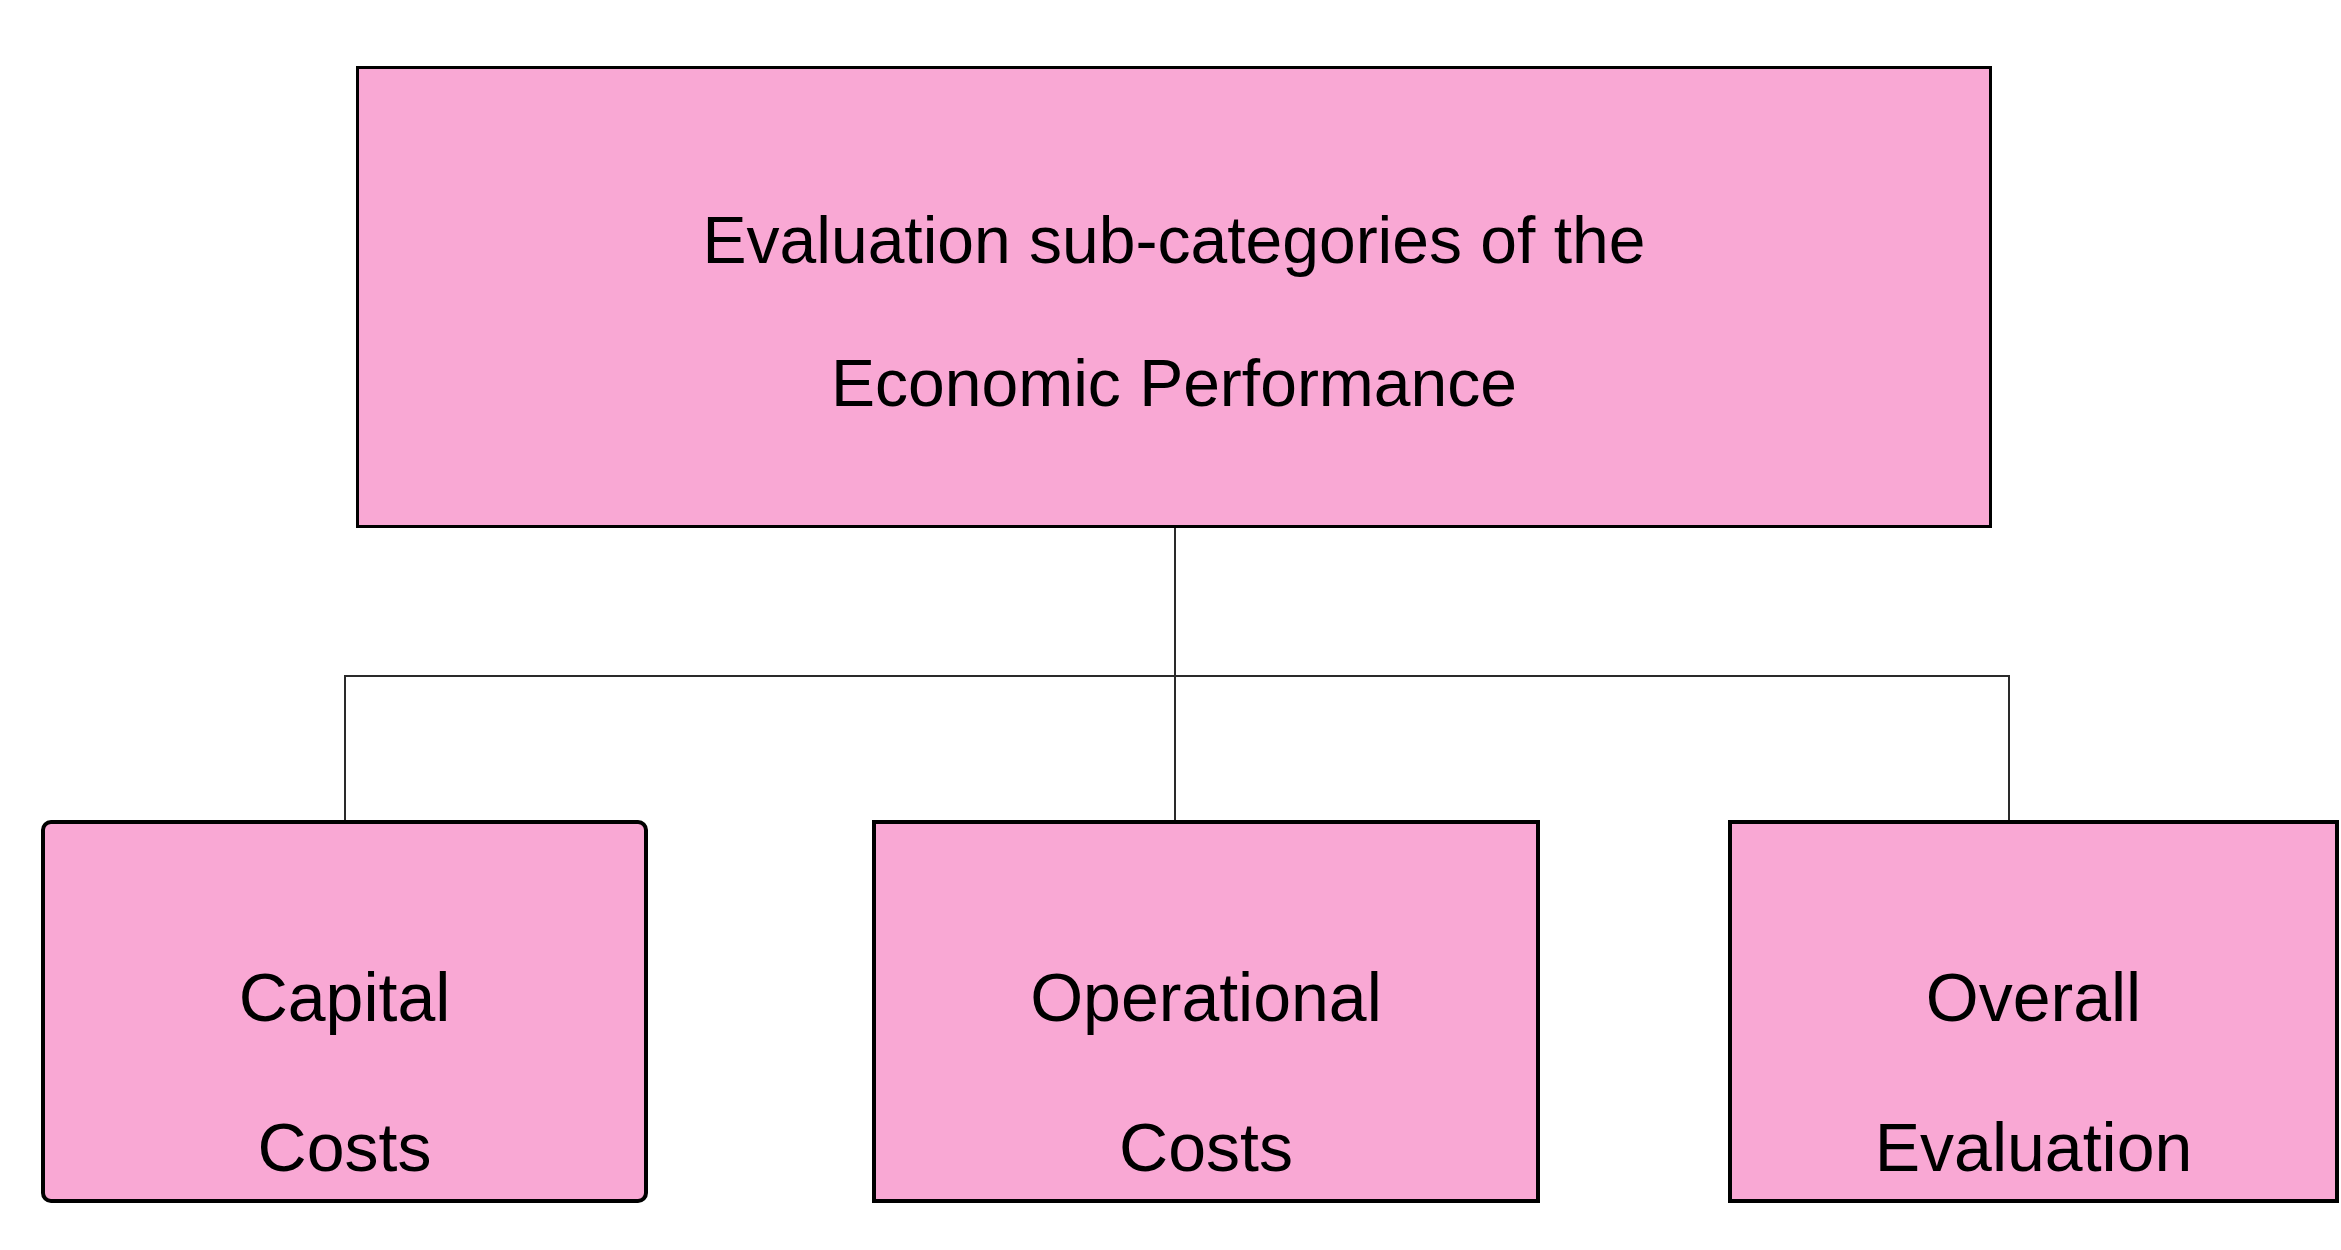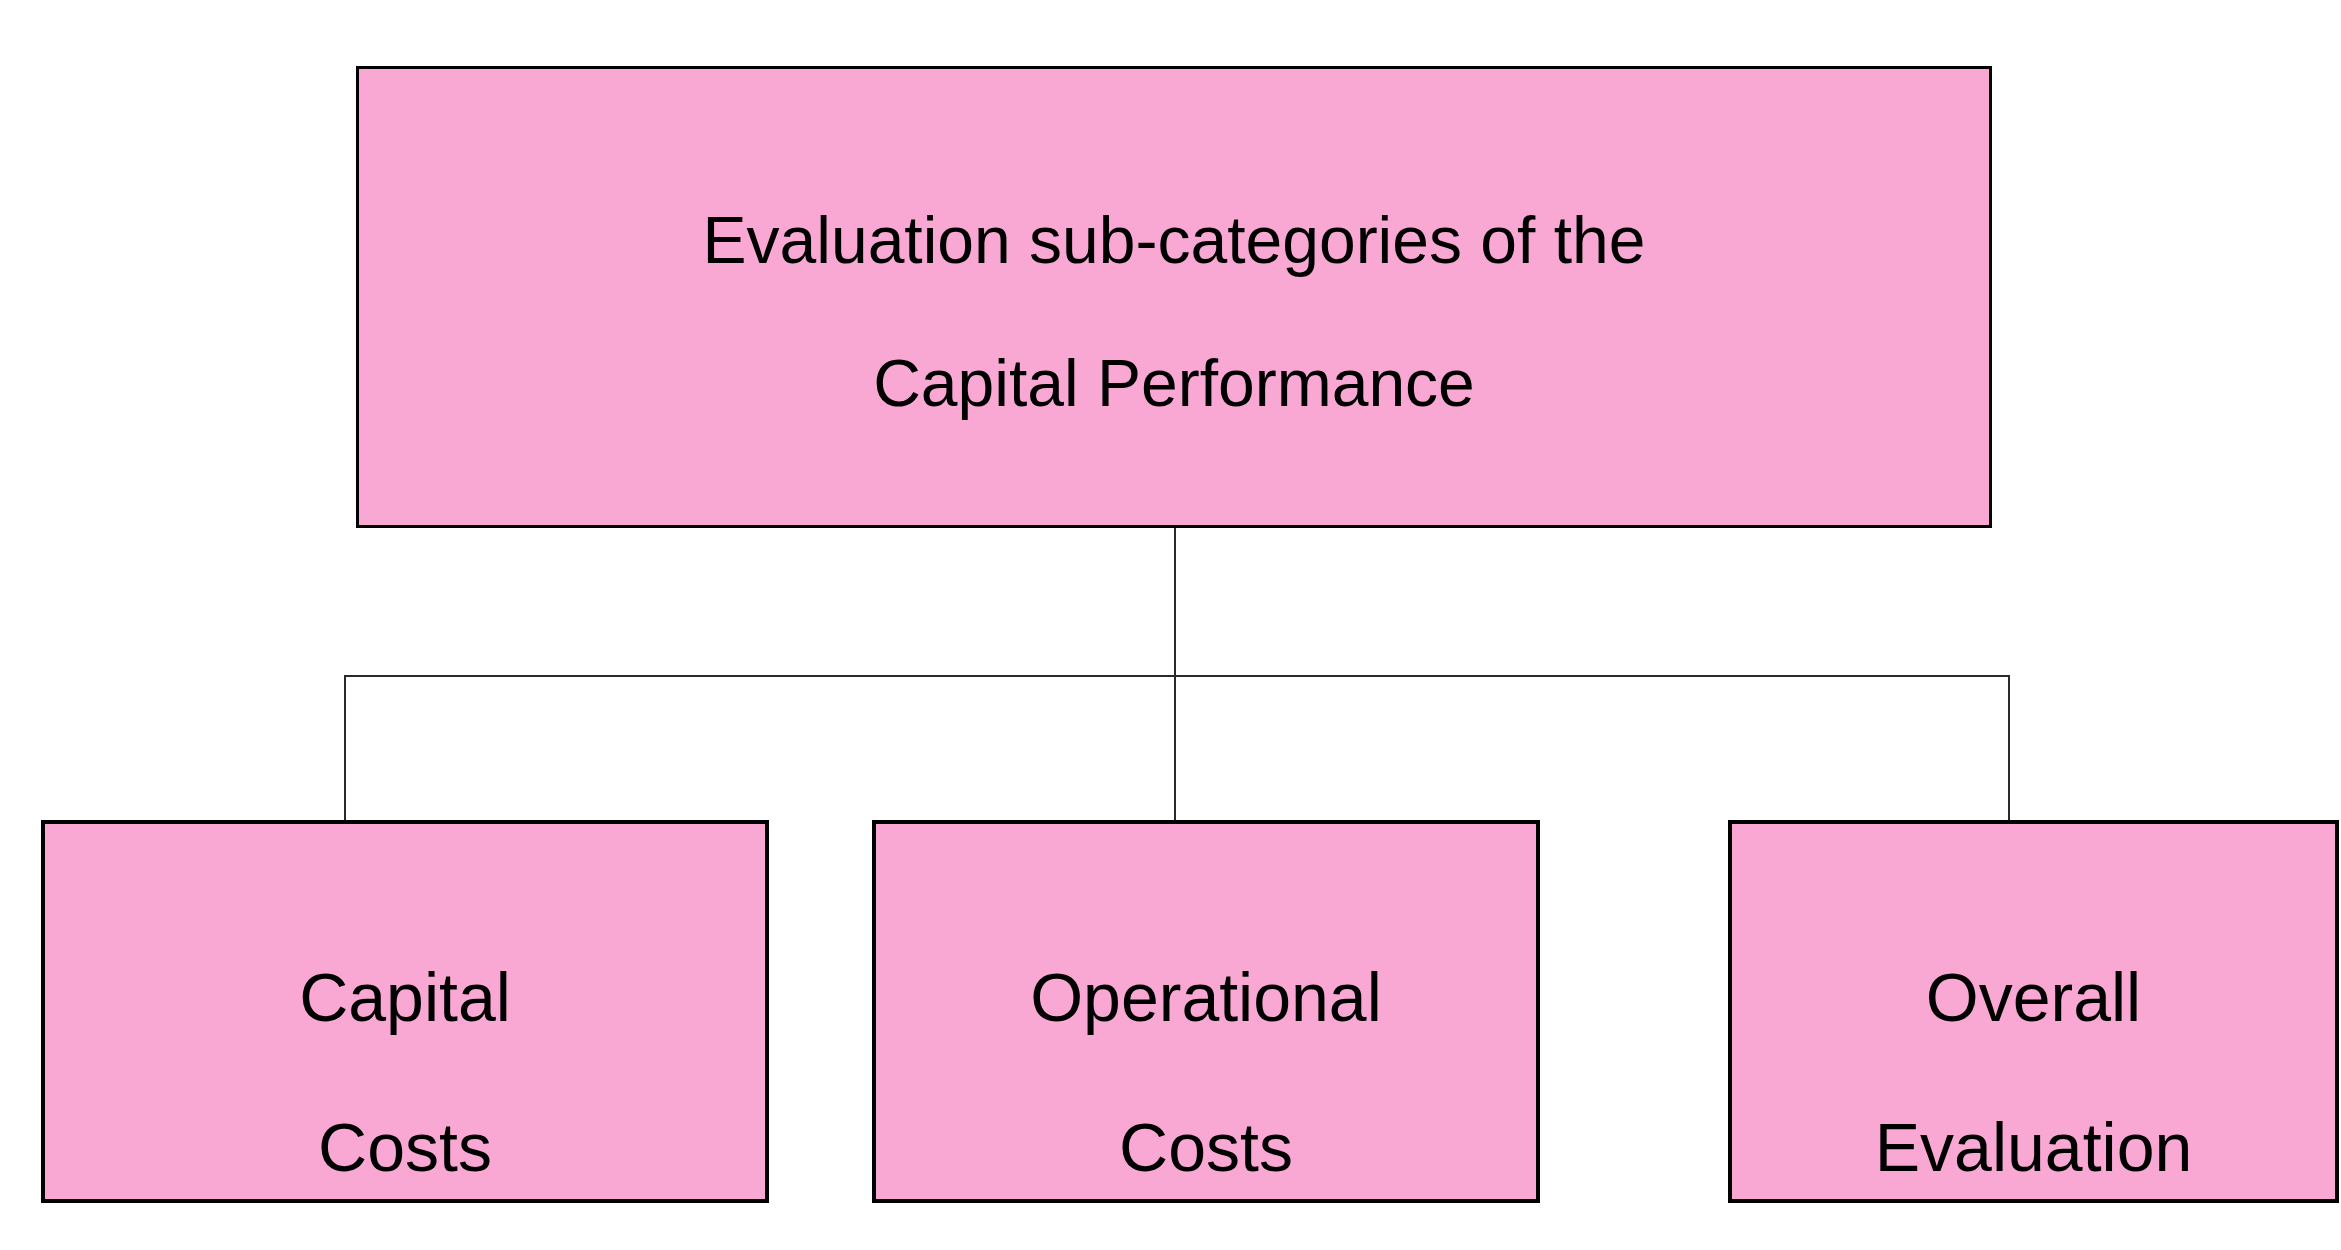--- a/index.html
+++ b/index.html
@@ -39,42 +39,42 @@
     top: 820px;
     height: 383px;
     border: 4px solid #000000;
     padding-top: 98px;
   }
   .child-box .tline {
     line-height: 150px;
     font-size: 68px;
     white-space: nowrap;
   }
-  .child-left   { left: 41px;   width: 728px; }
+  .child-left   { left: 41px;   width: 607px; border-radius: 10px; }
   .child-middle { left: 872px;  width: 668px; }
   .child-right  { left: 1702px; width: 611px; margin-left: 26px; }
 
   .connector {
     position: absolute;
     background: #2a2a2a;
   }
   .conn-stem        { left: 1174px; top: 528px; width: 2px;  height: 149px; }
   .conn-rail        { left: 344px;  top: 675px; width: 1666px; height: 2px; }
   .conn-drop-left   { left: 344px;  top: 675px; width: 2px;  height: 145px; }
   .conn-drop-center { left: 1174px; top: 675px; width: 2px;  height: 145px; }
   .conn-drop-right  { left: 2008px; top: 675px; width: 2px;  height: 145px; }
 </style>
 </head>
 <body>
 
 <div class="canvas">
 
   <div class="box root-box">
     <div class="tline">Evaluation sub-categories of the</div>
-    <div class="tline">Capital Performance</div>
+    <div class="tline">Economic Performance</div>
   </div>
 
   <div class="connector conn-stem"></div>
   <div class="connector conn-rail"></div>
   <div class="connector conn-drop-left"></div>
   <div class="connector conn-drop-center"></div>
   <div class="connector conn-drop-right"></div>
 
   <div class="box child-box child-left">
     <div class="tline">Capital</div>

